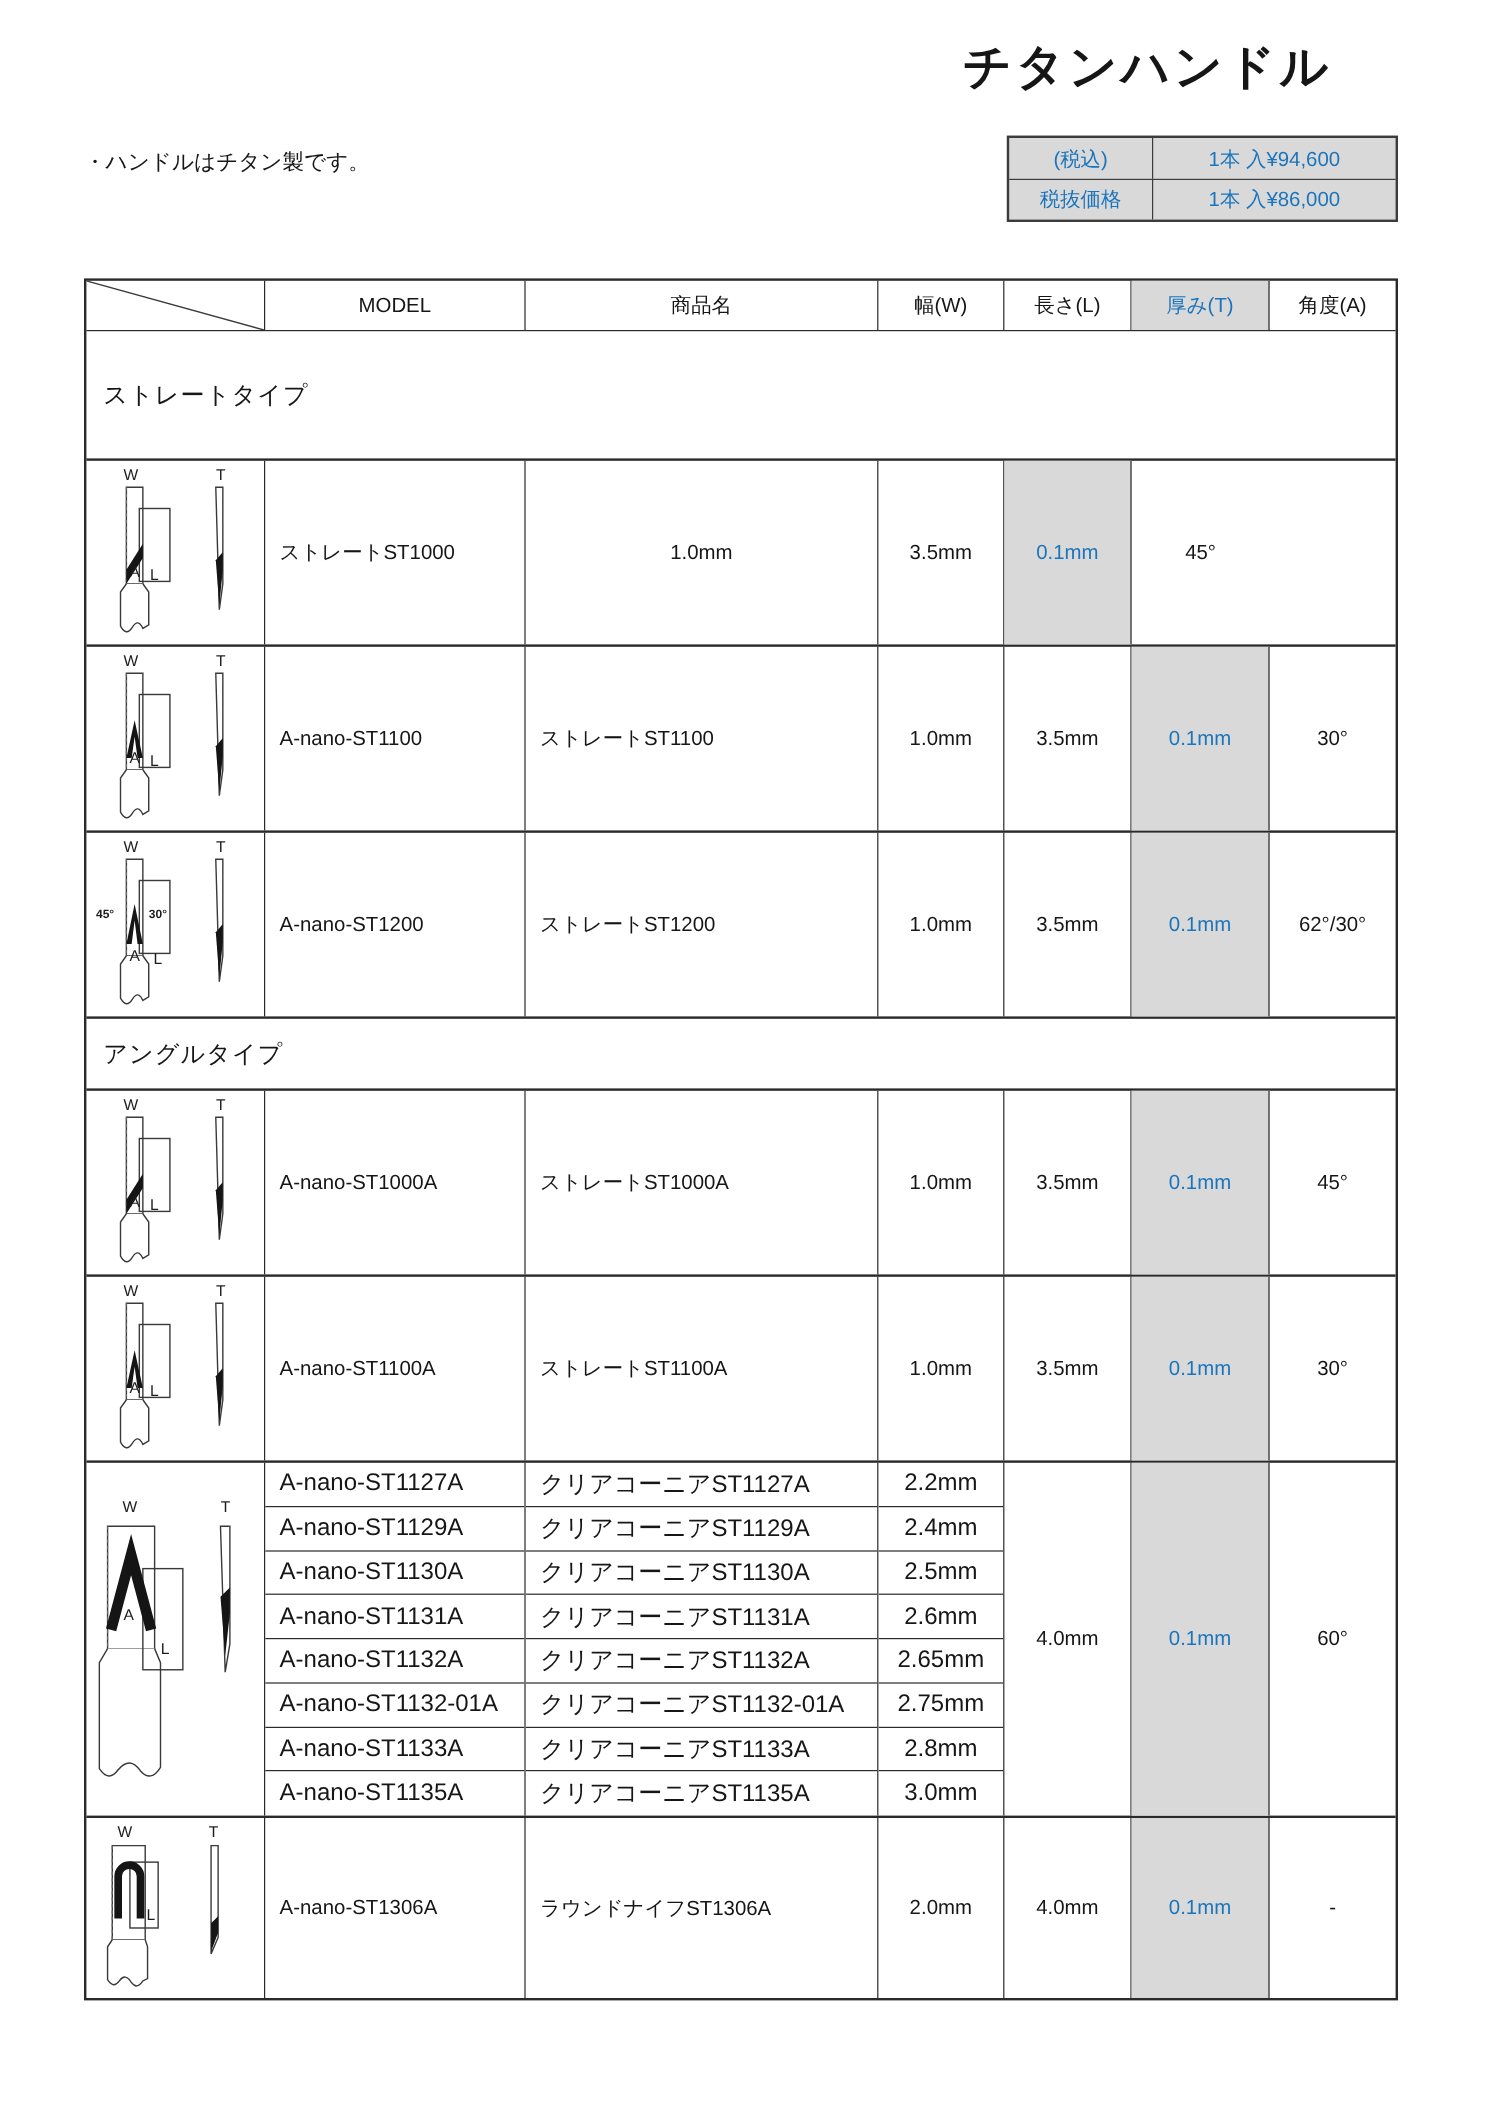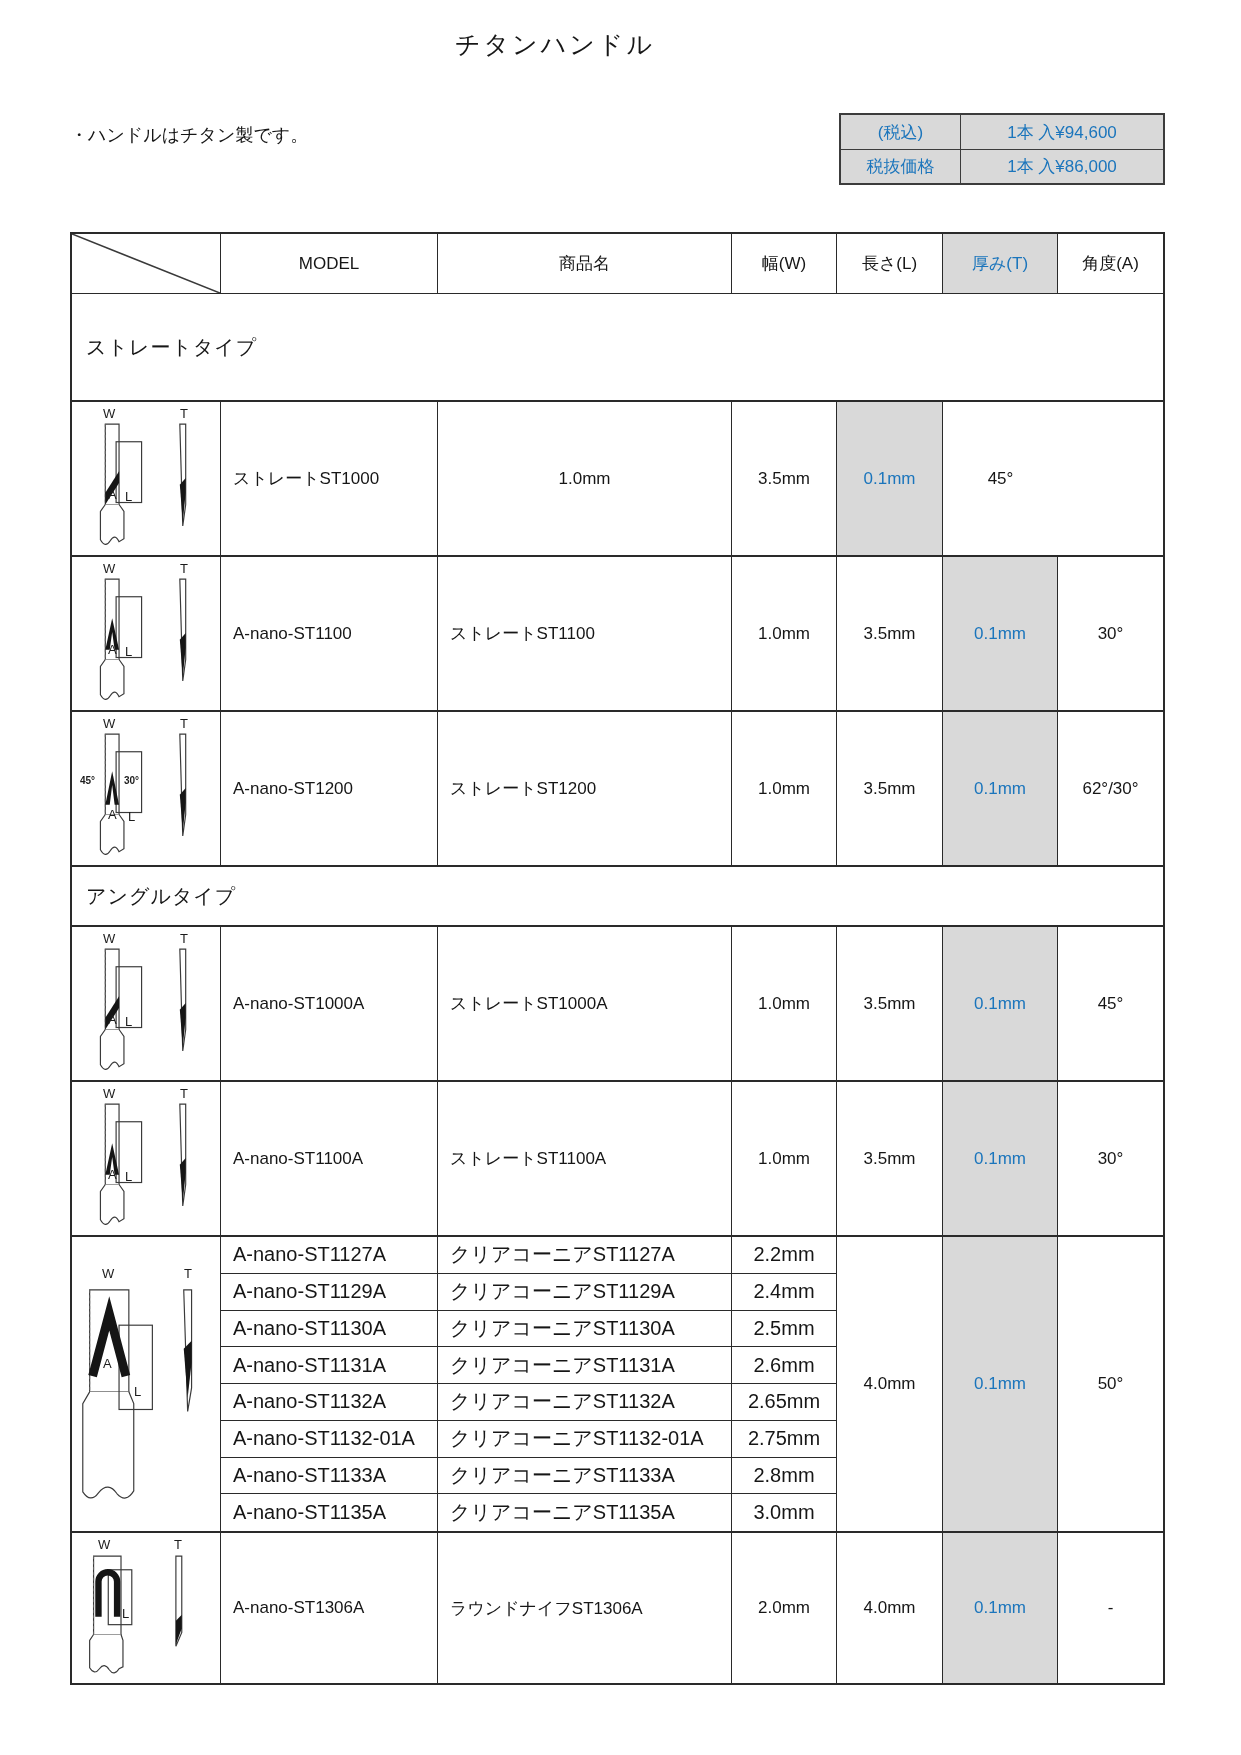--- a/index.html
+++ b/index.html
@@ -5,22 +5,22 @@
   :root{
     --accent:#1b75bc;
     --gray:#d9d9d9;
     --line:#2a2a2a;
     --cols:149px 217px 294px 105px 106px 115px 105px;
   }
   *{box-sizing:border-box;margin:0;padding:0}
   body{font-family:"Liberation Sans","DejaVu Sans",sans-serif;background:#fff;color:#161616}
   .sheet{position:relative;width:1241px;height:1755px;background:#fff;overflow:hidden}
 
-  .title{position:absolute;top:28px;left:0;width:1110px;text-align:center;
-         font-size:25px;font-weight:400;letter-spacing:3px}
+  .title{position:absolute;top:28px;left:0;width:1110px;text-align:right;
+         font-size:40px;font-weight:700;letter-spacing:3px}
   .bullet{position:absolute;top:123px;left:70px;font-size:18px}
 
   
   .price-box{position:absolute;top:113px;left:839px;width:326px;border:2px solid #3c3c3c;background:var(--gray)}
   .price-row{display:grid;grid-template-columns:120px 1fr;height:34px}
   .price-row + .price-row{border-top:1px solid #3c3c3c}
   .price-row .pl{border-right:1px solid #3c3c3c}
   .price-row div{display:flex;align-items:center;justify-content:center;
                  color:var(--accent);font-size:17px}
 
@@ -28,21 +28,21 @@
   .spec-table{position:absolute;top:232px;left:70px;width:1095px;border:2px solid var(--line);background:#fff}
   .tr{display:grid;grid-template-columns:var(--cols);border-bottom:1px solid var(--line)}
   .tr.hb{border-bottom-width:2px}
   .tr:last-child{border-bottom:none}
   .td{border-right:1px solid var(--line);display:flex;align-items:center;justify-content:center;
       font-size:17px;overflow:hidden;position:relative}
   .td:last-child{border-right:none}
   .td.left{justify-content:flex-start;padding-left:12px}
   .td.gray{background:var(--gray)}
   .td.blue{color:var(--accent)}
-  .r-head{height:60px}
+  .r-head{height:42px}
   .r-sec{height:108px}
   .r-sec2{height:60px}
   .r-big{height:155px}
   .r-group{height:296px}
   .r-last{height:150px}
   .sec-cell{display:flex;align-items:center;padding-left:14px;font-size:20px;letter-spacing:1px}
 
   
   .substack{display:flex;flex-direction:column;width:100%;height:100%}
   .subcell{height:37px;display:flex;align-items:center;justify-content:center;
@@ -286,21 +286,21 @@
           <div class="subcell">2.5mm</div>
           <div class="subcell">2.6mm</div>
           <div class="subcell">2.65mm</div>
           <div class="subcell">2.75mm</div>
           <div class="subcell">2.8mm</div>
           <div class="subcell">3.0mm</div>
         </div>
       </div>
       <div class="td">4.0mm</div>
       <div class="td gray blue">0.1mm</div>
-      <div class="td">50°</div>
+      <div class="td">60°</div>
     </div>
 
     <div class="tr r-last">
       <div class="td">
         <div class="diag">
           <svg class="dsvg" viewBox="0 0 151 150">
             <path class="ln" d="M22,22 h28 v80 h-28 z"></path>
             <path class="dash" d="M22,22 v80"></path>
             <path class="ln" d="M22,102 L18,108 L18,136 Q23,144 28,137 Q33,130 38,138 Q43,145 48,137 L52,135 L52,108 L50,102"></path>
             <rect class="bx" x="37" y="36" width="24" height="56"></rect>

